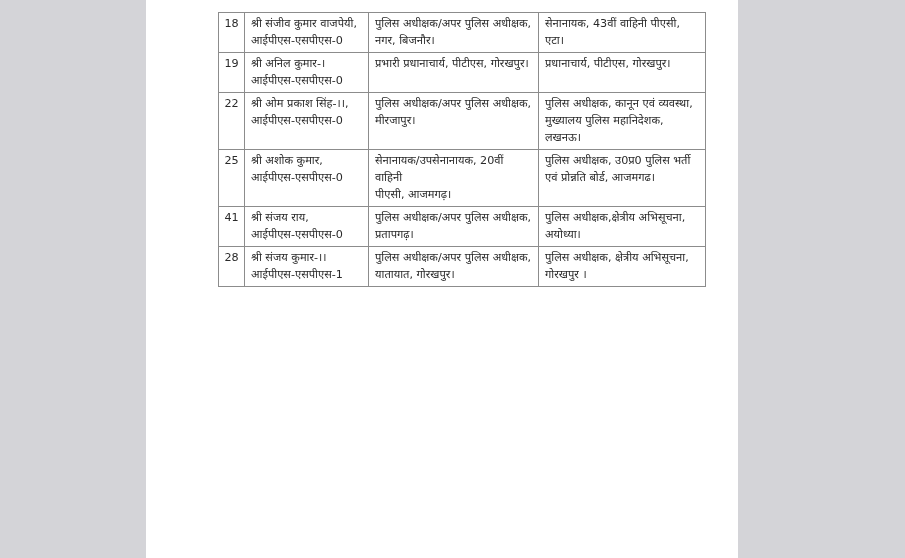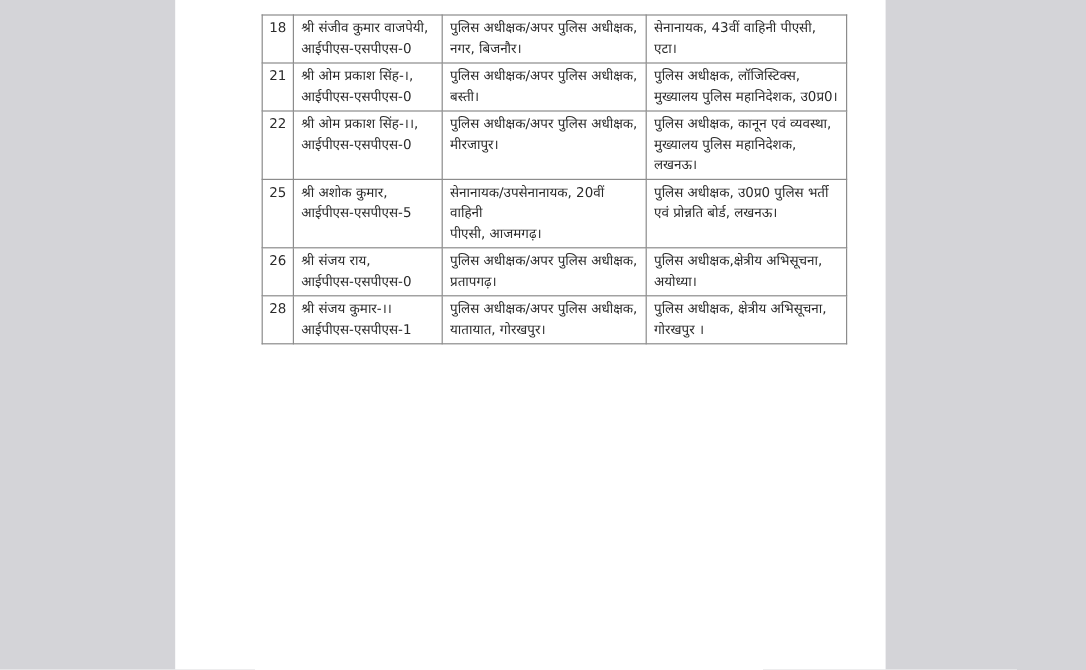--- a/index.html
+++ b/index.html
@@ -64,50 +64,48 @@
     <tbody>
       <tr>
         <td class="sr">18</td>
         <td>श्री संजीव कुमार वाजपेयी,
 आईपीएस-एसपीएस-0</td>
         <td>पुलिस अधीक्षक/अपर पुलिस अधीक्षक,
 नगर, बिजनौर।</td>
         <td>सेनानायक, 43वीं वाहिनी पीएसी,
 एटा।</td>
       </tr>
-      <tr>
-        <td class="sr">21</td>
-        <td>श्री ओम प्रकाश सिंह-।,
+      <tr style="height:37px">
+        <td class="sr">19</td>
+        <td>श्री अनिल कुमार-।
 आईपीएस-एसपीएस-0</td>
-        <td>पुलिस अधीक्षक/अपर पुलिस अधीक्षक,
-बस्ती।</td>
-        <td>पुलिस अधीक्षक, लॉजिस्टिक्स,
-मुख्यालय पुलिस महानिदेशक, उ0प्र0।</td>
+        <td>प्रभारी प्रधानाचार्य, पीटीएस, गोरखपुर।</td>
+        <td>प्रधानाचार्य, पीटीएस, गोरखपुर।</td>
       </tr>
       <tr>
         <td class="sr">22</td>
         <td>श्री ओम प्रकाश सिंह-।।,
 आईपीएस-एसपीएस-0</td>
         <td>पुलिस अधीक्षक/अपर पुलिस अधीक्षक,
 मीरजापुर।</td>
         <td>पुलिस अधीक्षक, कानून एवं व्यवस्था,
 मुख्यालय पुलिस महानिदेशक,
 लखनऊ।</td>
       </tr>
       <tr>
         <td class="sr">25</td>
         <td>श्री अशोक कुमार,
-आईपीएस-एसपीएस-5</td>
+आईपीएस-एसपीएस-0</td>
         <td>सेनानायक/उपसेनानायक, 20वीं वाहिनी
 पीएसी, आजमगढ़।</td>
         <td>पुलिस अधीक्षक, उ0प्र0 पुलिस भर्ती
-एवं प्रोन्नति बोर्ड, लखनऊ।</td>
+एवं प्रोन्नति बोर्ड, आजमगढ।</td>
       </tr>
       <tr>
-        <td class="sr">26</td>
+        <td class="sr">41</td>
         <td>श्री संजय राय,
 आईपीएस-एसपीएस-0</td>
         <td>पुलिस अधीक्षक/अपर पुलिस अधीक्षक,
 प्रतापगढ़।</td>
         <td>पुलिस अधीक्षक,क्षेत्रीय अभिसूचना,
 अयोध्या।</td>
       </tr>
       <tr>
         <td class="sr">28</td>
         <td>श्री संजय कुमार-।।

